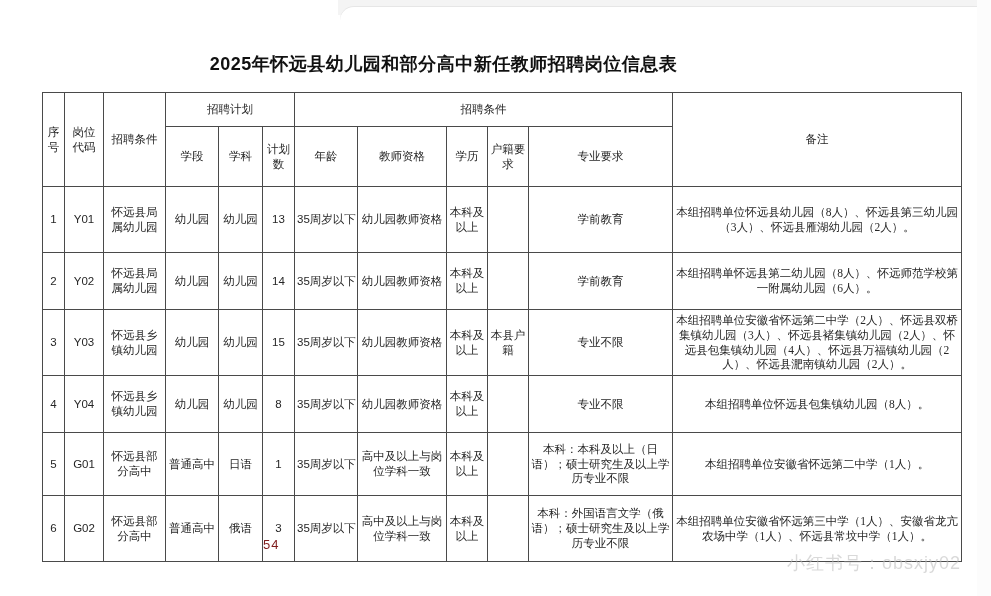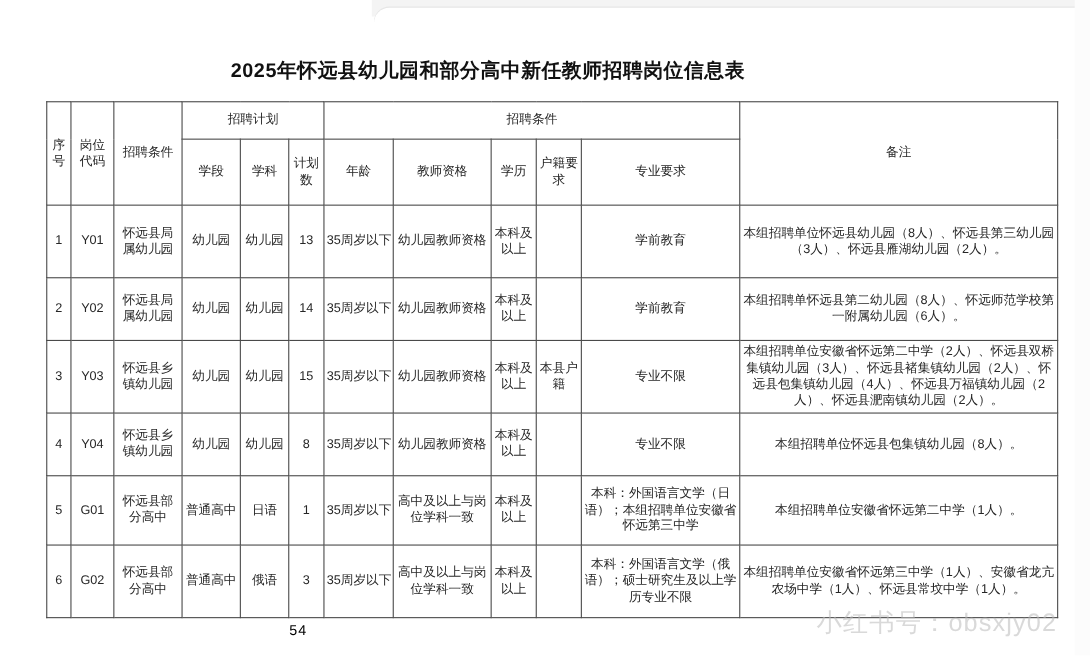--- a/index.html
+++ b/index.html
@@ -35,30 +35,30 @@
   thead tr.h1{height:34px;}
   thead tr.h2{height:60px;padding-left:40px;}
   tbody tr:nth-child(1){height:66px;}
   tbody tr:nth-child(2){height:57px;}
   tbody tr:nth-child(3){height:66px;}
   tbody tr:nth-child(4){height:57px;}
   tbody tr:nth-child(5){height:63px;}
   tbody tr:nth-child(6){height:66px;}
   td.lft{text-align:left;padding:2px 3px;margin-left:28px;}
   td.major{text-align:left;padding:2px 4px 2px 8px;}
-  td.note{text-align:left;padding:2px 5px;}
+  td.note{text-align:left;padding:2px 5px;font-family:Liberation Serif, serif;}
   td.nowrap{white-space:nowrap;padding:1px 0;}
 
   .page-number{
-    position:absolute;left:263px;top:565px;
-    font-size:13px;color:#000000;letter-spacing:1px;
+    position:absolute;left:263px;top:537px;
+    font-size:13px;color:#7f1d1d;letter-spacing:1px;
   }
   .watermark{
     position:absolute;right:30px;top:551px;
-    font-size:23px;color:rgba(186,186,186,0.55);
+    font-size:18px;color:rgba(186,186,186,0.55);
     letter-spacing:1px;z-index:5;
   }
 </style>
 </head>
 <body>
 
 <div class="top-strip"></div>
 <div class="card-corner"></div>
 <div class="right-edge"></div>
 
@@ -164,21 +164,21 @@
     <td>5</td>
     <td>G01</td>
     <td class="lft">怀远县部分高中</td>
     <td>普通高中</td>
     <td>日语</td>
     <td>1</td>
     <td class="nowrap">35周岁以下</td>
     <td>高中及以上与岗位学科一致</td>
     <td>本科及以上</td>
     <td></td>
-    <td class="major">本科：外国语言文学（日语）；本组招聘单位安徽省怀远第三中学</td>
+    <td class="major">本科：本科及以上（日语）；硕士研究生及以上学历专业不限</td>
     <td class="note">本组招聘单位安徽省怀远第二中学（1人）。</td>
   </tr>
 
   <tr>
     <td>6</td>
     <td>G02</td>
     <td class="lft">怀远县部分高中</td>
     <td>普通高中</td>
     <td>俄语</td>
     <td>3</td>

